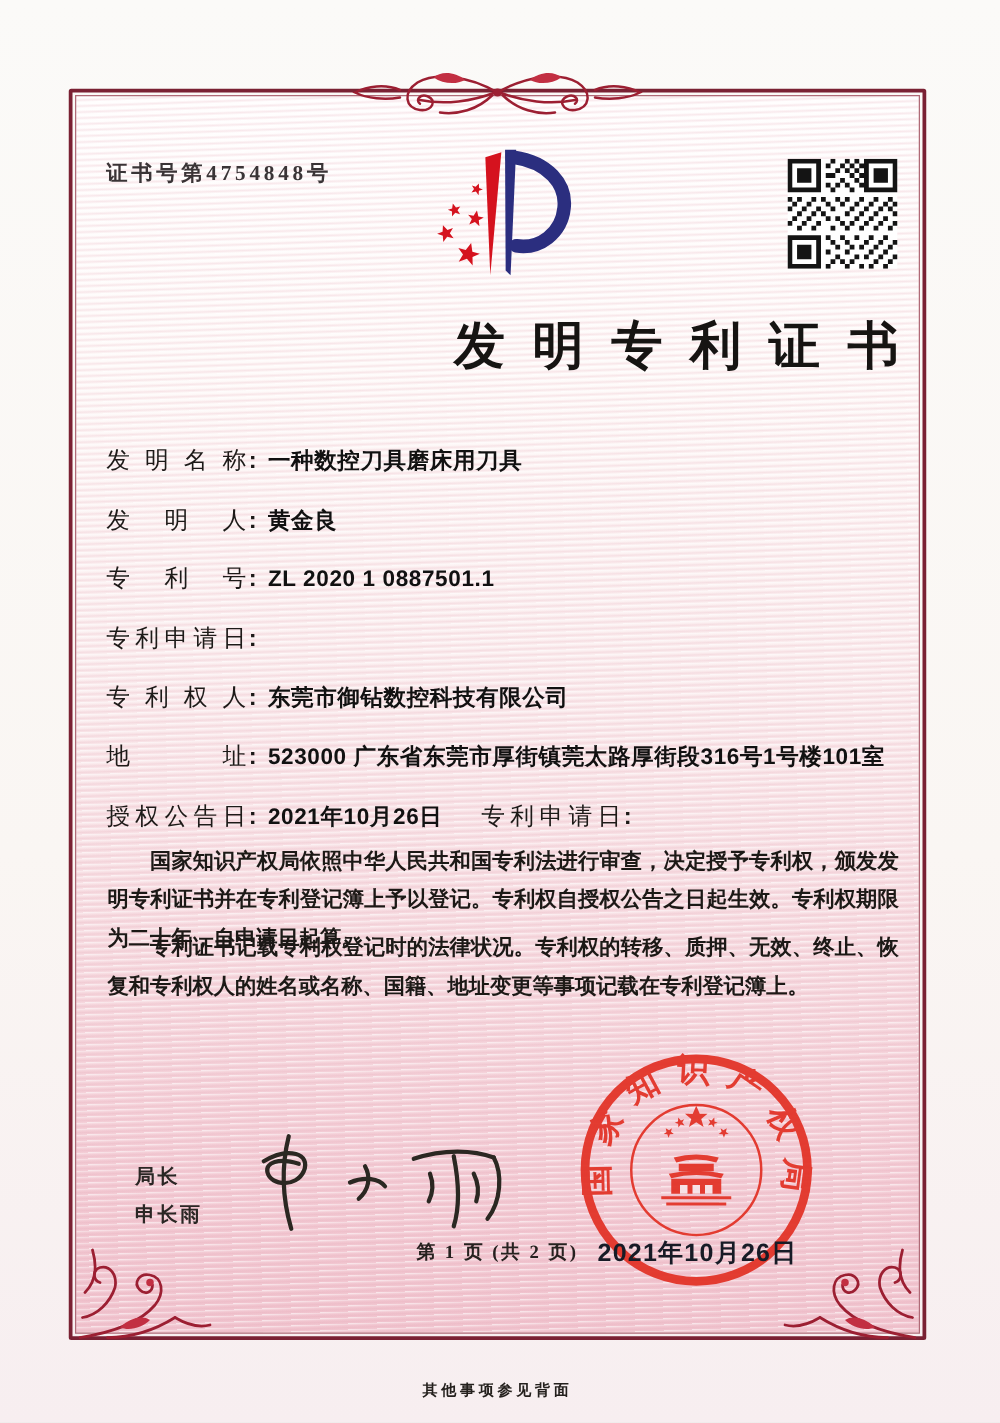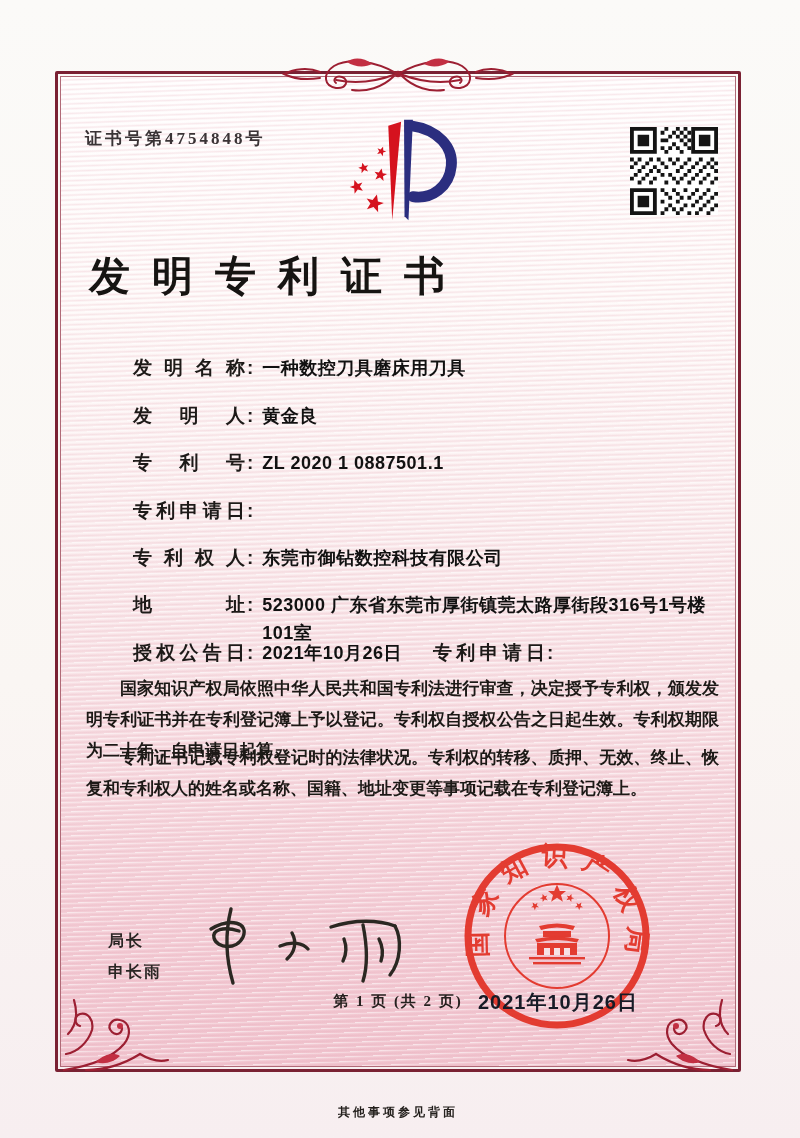--- a/index.html
+++ b/index.html
@@ -11,25 +11,25 @@
   .frame { left:55px; top:71px; width:686px; height:1001px; border:3px solid #7a2133; border-radius:2px; }
   .frame-inner {
     position:absolute; inset:2px; border:1px solid #b06a77;
     background:
       repeating-linear-gradient(178deg, rgba(255,255,255,.55) 0px, rgba(255,255,255,0) 1.6px, rgba(224,150,168,.20) 3.2px, rgba(255,255,255,0) 4.8px),
       linear-gradient(180deg,#fffefe 0%, #fefaf9 22%, #fbeff0 45%, #f7dde2 68%, #f3ccd5 88%, #f1c6d0 100%);
   }
 
   .cert-no { left:85px; top:127px; font-size:17px; letter-spacing:3px; color:#3a3436; font-weight:600; }
 
-  .title { left:55px; top:249px; width:686px; text-align:left; font-size:41px; font-weight:700;
+  .title { left:55px; top:249px; width:686px; text-align:right; font-size:41px; font-weight:700;
            letter-spacing:22px; padding-left:34px; color:#161412; }
 
   .row { left:85px; width:640px; display:flex; align-items:baseline; font-size:19px; color:#1d1a18; }
-  .lbl { display:inline-block; width:112px; text-align:justify; text-align-last:justify; font-weight:700; flex:none;margin-left:48px; }
+  .lbl { display:inline-block; width:112px; text-align:justify; text-align-last:justify; font-weight:400; flex:none; }
   .colon { font-weight:700; margin:0 9px 0 2px; font-family:"Liberation Sans",sans-serif; }
   .val { font-family:"Liberation Sans",sans-serif; font-weight:700; font-size:18px; color:#111; letter-spacing:.5px; line-height:1.55; }
   .val.wrap { width:506px; }
 
   .grant-pair2 { position:absolute; left:300px; top:0; display:flex; align-items:baseline; }
 
   .para { left:86px; width:633px; font-size:17px; line-height:1.82; text-indent:2em; color:#1c1916;
           font-weight:600; text-align:justify; }
 
   .sig-txt { left:108px; font-size:16px; color:#2a2624; font-weight:600; letter-spacing:2px; }

